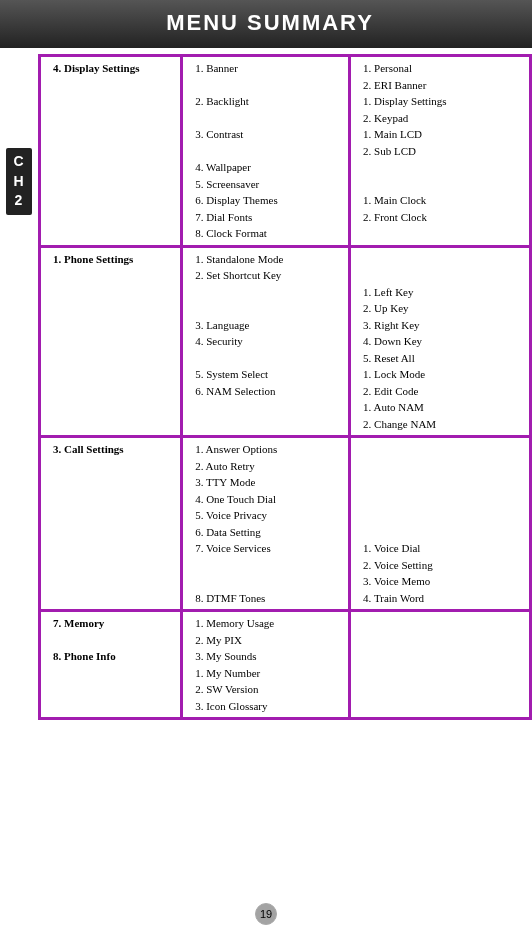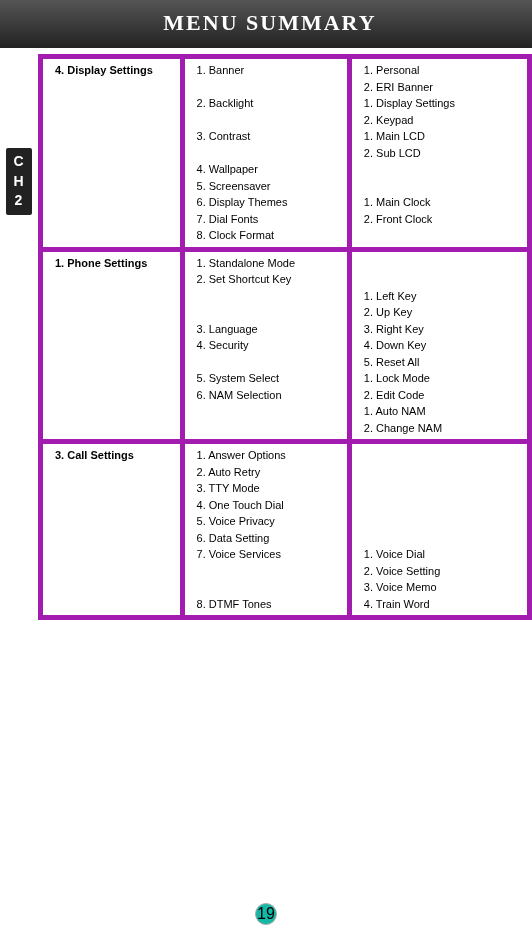--- a/index.html
+++ b/index.html
@@ -20,21 +20,20 @@
       flex-direction: column;
       align-items: center;
     }
 
     
     .header {
       width: 100%;
       background: linear-gradient(180deg, #555 0%, #222 100%);
       padding: 10px 0 12px 8px;
       text-align: center;
-      font-family: Liberation Serif, serif;
     }
     .header-title {
       font-size: 22px;
       font-weight: bold;
       color: #fff;
       letter-spacing: 2px;
       text-transform: uppercase;
     }
 
     
@@ -76,21 +75,22 @@
     table {
       width: 100%;
       border-collapse: collapse;
       table-layout: fixed;
     }
     td {
       vertical-align: top;
       padding: 3px 12px;
       font-size: 11px;
       line-height: 1.5;
-      border: 5px solid #a21caf;
+      border: 3px solid #a21caf;
+      font-family: Liberation Serif, serif;
     }
     td:first-child {
       width: 110px;
       font-weight: bold;
     }
     td:nth-child(2) {
       width: 130px;
     }
     td:nth-child(3) {
       width: 140px;
@@ -100,28 +100,28 @@
     
     .footer {
       width: 100%;
       text-align: center;
       padding: 8px 0 12px 0;
       font-size: 12px;
       color: #000;
     }
     .page-number {
       display: inline-block;
-      background: #14b8a6;
+      background: #a3a3a3;
       border: 1px solid #aaa;
       border-radius: 50%;
       width: 22px;
       height: 22px;
       line-height: 20px;
       text-align: center;
-      font-size: 16px;
+      font-size: 11px;
     }
   </style>
 </head>
 <body>
 
 <div class="page-wrapper">
 
   <div class="header">
     <span class="header-title">MENU SUMMARY</span>
   </div>
@@ -145,20 +145,25 @@
             <tr>
               <td>1. Phone Settings</td>
               <td>1. Standalone Mode<br>2. Set Shortcut Key<br><br><br>3. Language<br>4. Security<br><br>5. System Select<br>6. NAM Selection</td>
               <td><br><br>1. Left Key<br>2. Up Key<br>3. Right Key<br>4. Down Key<br>5. Reset All<br>1. Lock Mode<br>2. Edit Code<br>1. Auto NAM<br>2. Change NAM</td>
             </tr>
             <tr>
               <td>3. Call Settings</td>
               <td>1. Answer Options<br>2. Auto Retry<br>3. TTY Mode<br>4. One Touch Dial<br>5. Voice Privacy<br>6. Data Setting<br>7. Voice Services<br><br><br>8. DTMF Tones</td>
               <td><br><br><br><br><br><br>1. Voice Dial<br>2. Voice Setting<br>3. Voice Memo<br>4. Train Word</td>
             </tr>
+            <tr>
+              <td>7. Memory<br><br>8. Phone Info</td>
+              <td>1. Memory Usage<br>2. My PIX<br>3. My Sounds<br>1. My Number<br>2. SW Version<br>3. Icon Glossary</td>
+              <td></td>
+            </tr>
           </tbody>
       </table>
     </div>
 
   </div>
 
   <div class="footer">
     <span class="page-number">19</span>
   </div>
 

